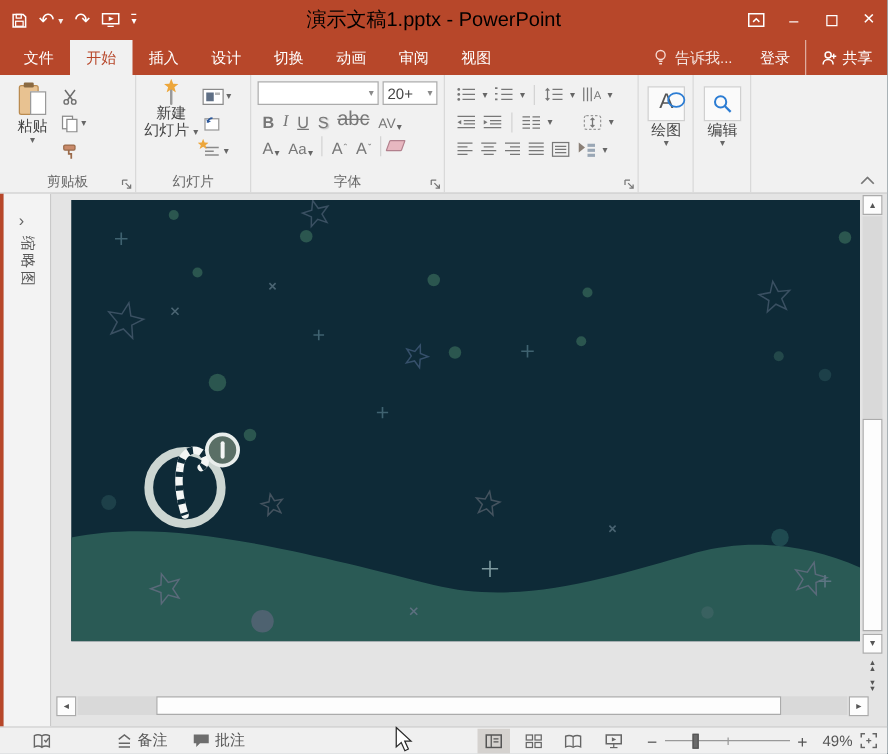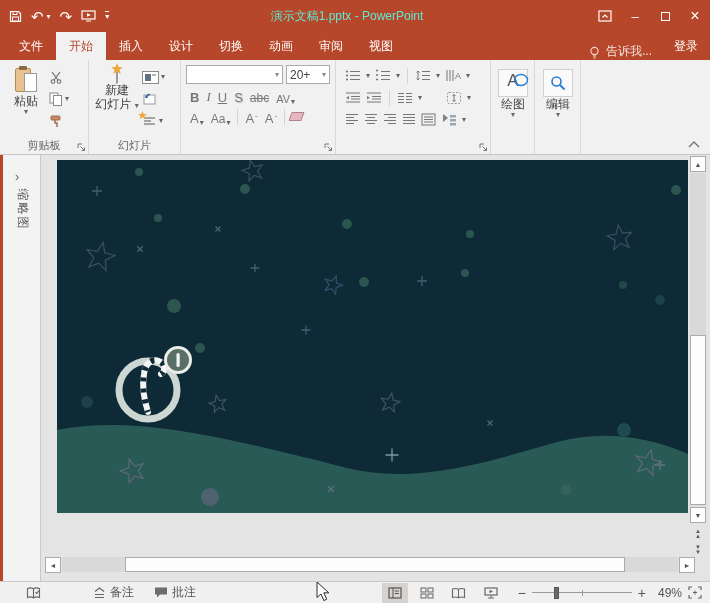--- a/index.html
+++ b/index.html
@@ -5,30 +5,30 @@
   *{margin:0;padding:0;box-sizing:border-box}
   html,body{width:710px;height:603px}
   .window{position:relative;width:710px;height:603px;overflow:hidden;
     font-family:"Liberation Sans","DejaVu Sans",sans-serif;font-size:12px;background:#e4e4e4;color:#444}
   
   .titlebar{position:relative;height:32px;background:#b7472a;display:flex;align-items:center;color:#fff}
   .qat{display:flex;align-items:center;gap:9px;padding-left:9px;z-index:2}
   .qat .g{font-size:15px;line-height:1;color:#fff;cursor:default}
   .qat .dd{font-size:8px;margin-left:-6px;opacity:.9}
   .qat-custom{display:inline-block;border-top:1.5px solid #fff;font-size:8px;line-height:8px;padding-top:1px}
-  .app-title{position:absolute;left:0;right:16px;top:0;height:32px;display:flex;align-items:center;justify-content:center;color:#5eead4;font-size:12px;pointer-events:none}
+  .app-title{position:absolute;left:0;right:16px;top:0;height:32px;display:flex;align-items:center;justify-content:center;color:#000000;font-size:16px;pointer-events:none}
   .winbtns{margin-left:auto;display:flex;align-items:center;z-index:2}
   .winbtn{width:30px;height:32px;display:flex;align-items:center;justify-content:center;color:#fff;font-size:13px}
   .maxbox{display:inline-block;width:9px;height:9px;border:1.2px solid #fff}
   
   .tabrow{height:28px;background:#b7472a;display:flex;align-items:stretch;color:#fff;padding-left:6px}
   .tab{display:flex;align-items:center;padding:0 13px;white-space:nowrap}
   .tab.active{background:#f1f1f1;color:#b7472a}
   .tabrow-right{margin-left:auto;display:flex;align-items:stretch}
-  .tellme{display:flex;align-items:flex-end;gap:6px;padding:0 10px;color:rgba(255,255,255,.85)}
+  .tellme{display:flex;align-items:center;gap:6px;padding:0 10px;color:rgba(255,255,255,.85)}
   .signin{display:flex;align-items:center;padding:0 12px}
   .share{display:flex;align-items:center;gap:4px;padding:0 12px;border-left:1px solid rgba(255,255,255,.55)}
   
   .ribbon{position:relative;height:95px;background:#f1f1f1;border-bottom:1px solid #c6c6c6;display:flex;align-items:stretch}
   .rgroup{position:relative;border-right:1px solid #d9d9d9;padding:3px 3px 16px 3px}
   .rgroup-label{position:absolute;bottom:1px;left:0;right:0;text-align:center;font-size:11px;color:#666}
   .launcher{position:absolute;right:2px;bottom:2px;color:#777}
   .bigbtn{display:flex;flex-direction:column;align-items:center;justify-content:flex-start;width:46px;height:74px;padding-top:4px;gap:1px;color:#444}
   .bigbtn .lbl{font-size:12px;line-height:13px;text-align:center;white-space:nowrap}
   .dda{font-size:8px;color:#666;line-height:6px}
@@ -146,26 +146,34 @@
     <span class="tab">视图</span>
     <div class="tabrow-right">
       <span class="tellme">
         <svg width="11" height="14" viewBox="0 0 11 14">
             <circle cx="5.5" cy="5" r="3.6" fill="none" stroke="#f5d8cf" stroke-width="1.1"></circle>
             <path d="M4 10h3M4.4 12h2.2" stroke="#f5d8cf" stroke-width="1.1"></path>
           </svg>
         <span>告诉我...</span>
       </span>
       <span class="signin">登录</span>
+      <span class="share">
+        <svg width="13" height="13" viewBox="0 0 13 13">
+            <circle cx="5.5" cy="4" r="2.4" fill="none" stroke="#fff" stroke-width="1.2"></circle>
+            <path d="M1.5 11.5c0-2.4 1.8-4 4-4s4 1.6 4 4" fill="none" stroke="#fff" stroke-width="1.2"></path>
+            <path d="M10 3v4M8 5h4" stroke="#fff" stroke-width="1.1"></path>
+          </svg>
+        <span>共享</span>
+      </span>
     </div>
   </div>
 
   <div class="ribbon">
 
-    <div class="rgroup" style="width:89px;display:flex">
+    <div class="rgroup" style="width:109px;display:flex">
       <div class="bigbtn">
         <span class="clipicon">
             <span class="clip-back"></span>
             <span class="clip-top"></span>
             <span class="clip-page"></span>
           </span>
         <span class="lbl">粘贴</span>
         <span class="dda">▾</span>
       </div>
       <div class="col">
@@ -252,21 +260,21 @@
           </span>
         <span class="fbtn">
             <i>I</i>
           </span>
         <span class="fbtn u-line">
             <span>U</span>
           </span>
         <span class="fbtn" style="text-shadow:1px 1px 1px #bbb">
             <span>S</span>
           </span>
-        <span class="fbtn s-strike" style="font-size:12px">
+        <span class="fbtn s-strike" style="font-size:16px">
             <span>abc</span>
           </span>
         <span class="fbtn" style="font-size:11px">
             <span>AV</span>
             <span class="dda">▾</span>
           </span>
       </div>
       <div class="fontrow">
         <span class="fbtn">
             <span>A</span>
@@ -281,20 +289,21 @@
             <span>A</span>
             <span style="font-size:8px;line-height:14px">ˆ</span>
           </span>
         <span class="fbtn">
             <span>A</span>
             <span style="font-size:8px;line-height:14px">ˇ</span>
           </span>
         <span class="vsep"></span>
         <span><span class="eraser"></span></span>
       </div>
+      <span class="rgroup-label">字体</span>
       <span class="launcher">
           <svg width="9" height="9" viewBox="0 0 9 9">
             <path d="M1 1h4M1 1v4M3.5 3.5l4 4M7.5 4.5v3h-3" fill="none" stroke="#777"></path>
           </svg>
         </span>
     </div>
 
     <div class="rgroup" style="width:155px">
       <div class="prow">
         <span class="pico">

